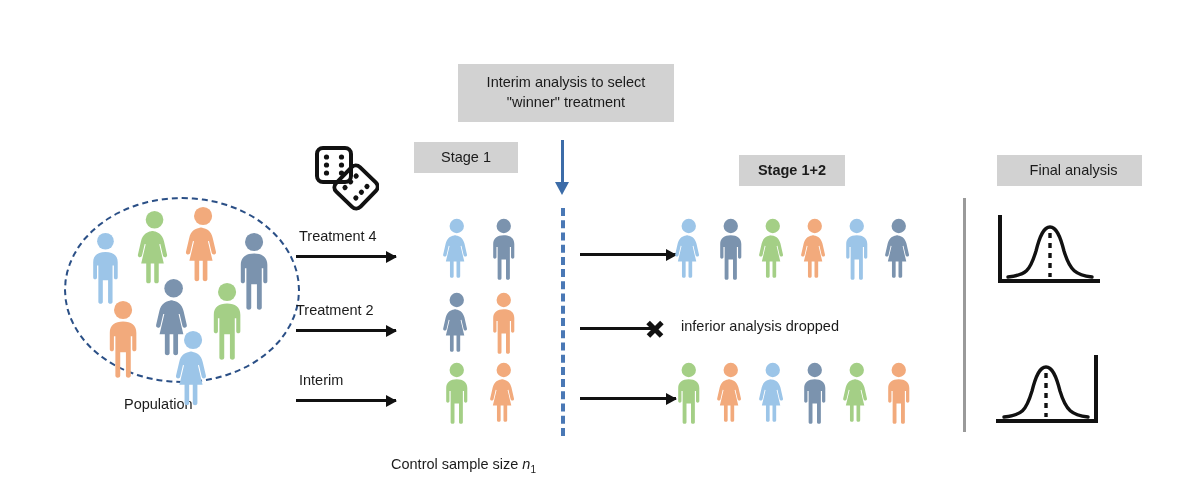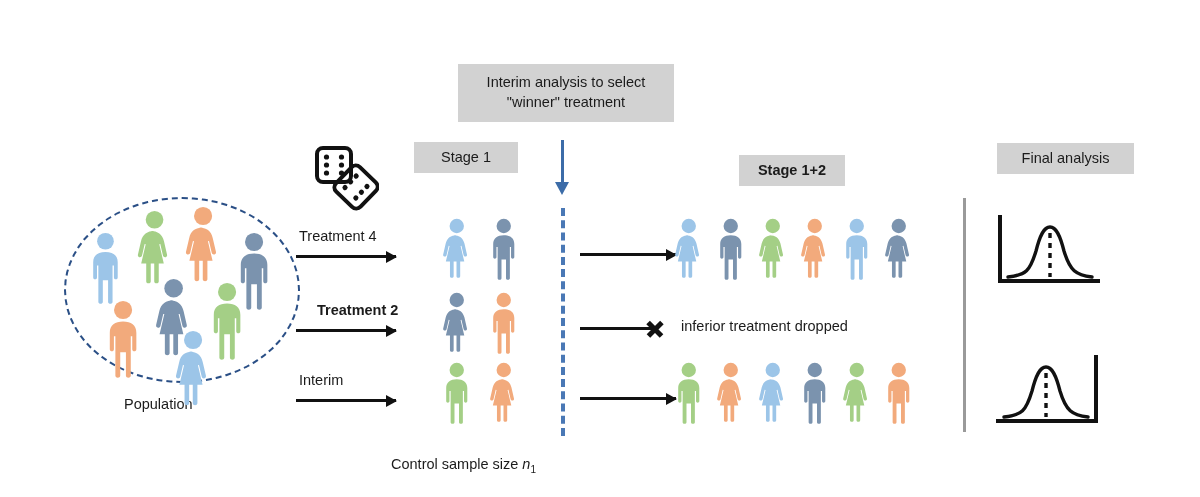--- a/index.html
+++ b/index.html
@@ -65,21 +65,21 @@
 
 <div class="stage">
 
   <div class="chip abs" style="left:458px;top:64px;width:216px;height:58px;">Interim analysis to select
 "winner" treatment</div>
 
   <div class="chip abs" style="left:414px;top:142px;width:104px;height:31px;">Stage 1</div>
 
   <div class="chip abs" style="left:739px;top:155px;width:106px;height:31px;font-weight:bold;">Stage 1+2</div>
 
-  <div class="chip abs" style="left:997px;top:143px;width:137px;height:31px;">Final analysis</div>
+  <div class="chip abs" style="left:997px;top:155px;width:137px;height:31px;padding-left:8px;">Final analysis</div>
 
   <div class="ellipse" style="left:64px;top:197px;width:232px;height:182px;"></div>
 
   <div class="txt abs" style="left:124px;top:396px;">Population</div>
 
   <div class="abs" id="population-layer" style="left:0;top:0;width:1200px;height:497px;">
       <div class="person" style="left: 86px; top: 232px; width: 38.9189px; height: 72px;">
         <svg viewBox="0 0 40 74" preserveAspectRatio="xMidYMid meet">
           <circle cx="20" cy="9.5" r="8.6" fill="#9cc5e8"></circle>
           <path d="M20 20.5 c-7.6 0-12.6 3.4-12.6 10.6 l0 15.6 c0 2.6 3.9 2.6 3.9 0 l0-12.2 l1.4 0 l0 37.4 c0 2.4 4.6 2.4 4.6 0 l0-22.4 l5.4 0 l0 22.4 c0 2.4 4.6 2.4 4.6 0 l0-37.4 l1.4 0 l0 12.2 c0 2.6 3.9 2.6 3.9 0 l0-15.6 c0-7.2-5-10.6-12.6-10.6 z" fill="#9cc5e8"></path>
@@ -159,21 +159,21 @@
   <div class="vbar" style="left:561px;top:140px;height:44px;"></div>
   <div class="vhead" style="left:555px;top:182px;"></div>
 
   <div class="dashline" style="left:561px;top:208px;height:228px;"></div>
 
   <div class="sep" style="left:963px;top:198px;height:234px;"></div>
 
   <div class="txt abs" style="left:299px;top:228px;">Treatment 4</div>
   <div class="arrow" style="left:296px;top:255px;width:100px;"></div>
 
-  <div class="txt abs" style="left:317px;top:302px;font-weight:bold;">Treatment 2</div>
+  <div class="txt abs" style="left:296px;top:302px;">Treatment 2</div>
   <div class="arrow" style="left:296px;top:329px;width:100px;"></div>
 
   <div class="txt abs" style="left:299px;top:372px;">Interim</div>
   <div class="arrow" style="left:296px;top:399px;width:100px;"></div>
 
   <div class="abs" id="stage1-layer" style="left:0;top:0;width:1200px;height:497px;">
       <div class="person" style="left: 440px; top: 218px; width: 33.5135px; height: 62px;">
         <svg viewBox="0 0 40 74" preserveAspectRatio="xMidYMid meet">
           <circle cx="20" cy="9.5" r="8.6" fill="#9cc5e8"></circle>
           <path d="M20 20.5 c-7.2 0-11.6 3.2-13.2 10 l-3.0 13.0 c-0.6 2.7 3.4 3.6 4.0 0.9 l2.6-11.2 l1.0 0.2 l-4.4 18.6 l4.9 0 l0 17.6 c0 2.4 4.4 2.4 4.4 0 l0-17.6 l3.4 0 l0 17.6 c0 2.4 4.4 2.4 4.4 0 l0-17.6 l4.9 0 l-4.4-18.6 l1.0-0.2 l2.6 11.2 c0.6 2.7 4.6 1.8 4.0-0.9 l-3.0-13.0 c-1.6-6.8-6.0-10-13.2-10 z" fill="#9cc5e8"></path>
@@ -208,21 +208,21 @@
           <circle cx="20" cy="9.5" r="8.6" fill="#f2aa7c"></circle>
           <path d="M20 20.5 c-7.2 0-11.6 3.2-13.2 10 l-3.0 13.0 c-0.6 2.7 3.4 3.6 4.0 0.9 l2.6-11.2 l1.0 0.2 l-4.4 18.6 l4.9 0 l0 17.6 c0 2.4 4.4 2.4 4.4 0 l0-17.6 l3.4 0 l0 17.6 c0 2.4 4.4 2.4 4.4 0 l0-17.6 l4.9 0 l-4.4-18.6 l1.0-0.2 l2.6 11.2 c0.6 2.7 4.6 1.8 4.0-0.9 l-3.0-13.0 c-1.6-6.8-6.0-10-13.2-10 z" fill="#f2aa7c"></path>
         </svg>
       </div>
     </div>
 
   <div class="arrow" style="left:580px;top:253px;width:96px;"></div>
 
   <div class="arrow-plain" style="left:580px;top:327px;width:75px;"></div>
   <div class="xmark" style="left:646px;top:320px;"></div>
-  <div class="txt abs" style="left:681px;top:318px;">inferior treatment dropped</div>
+  <div class="txt abs" style="left:681px;top:318px;">inferior analysis dropped</div>
 
   <div class="arrow" style="left:580px;top:397px;width:96px;"></div>
 
   <div class="abs" id="stage12-layer" style="left:0;top:0;width:1200px;height:497px;">
       <div class="person" style="left: 672px; top: 218px; width: 33.5135px; height: 62px;">
         <svg viewBox="0 0 40 74" preserveAspectRatio="xMidYMid meet">
           <circle cx="20" cy="9.5" r="8.6" fill="#9cc5e8"></circle>
           <path d="M20 20.5 c-7.2 0-11.6 3.2-13.2 10 l-3.0 13.0 c-0.6 2.7 3.4 3.6 4.0 0.9 l2.6-11.2 l1.0 0.2 l-4.4 18.6 l4.9 0 l0 17.6 c0 2.4 4.4 2.4 4.4 0 l0-17.6 l3.4 0 l0 17.6 c0 2.4 4.4 2.4 4.4 0 l0-17.6 l4.9 0 l-4.4-18.6 l1.0-0.2 l2.6 11.2 c0.6 2.7 4.6 1.8 4.0-0.9 l-3.0-13.0 c-1.6-6.8-6.0-10-13.2-10 z" fill="#9cc5e8"></path>
         </svg>
       </div>

